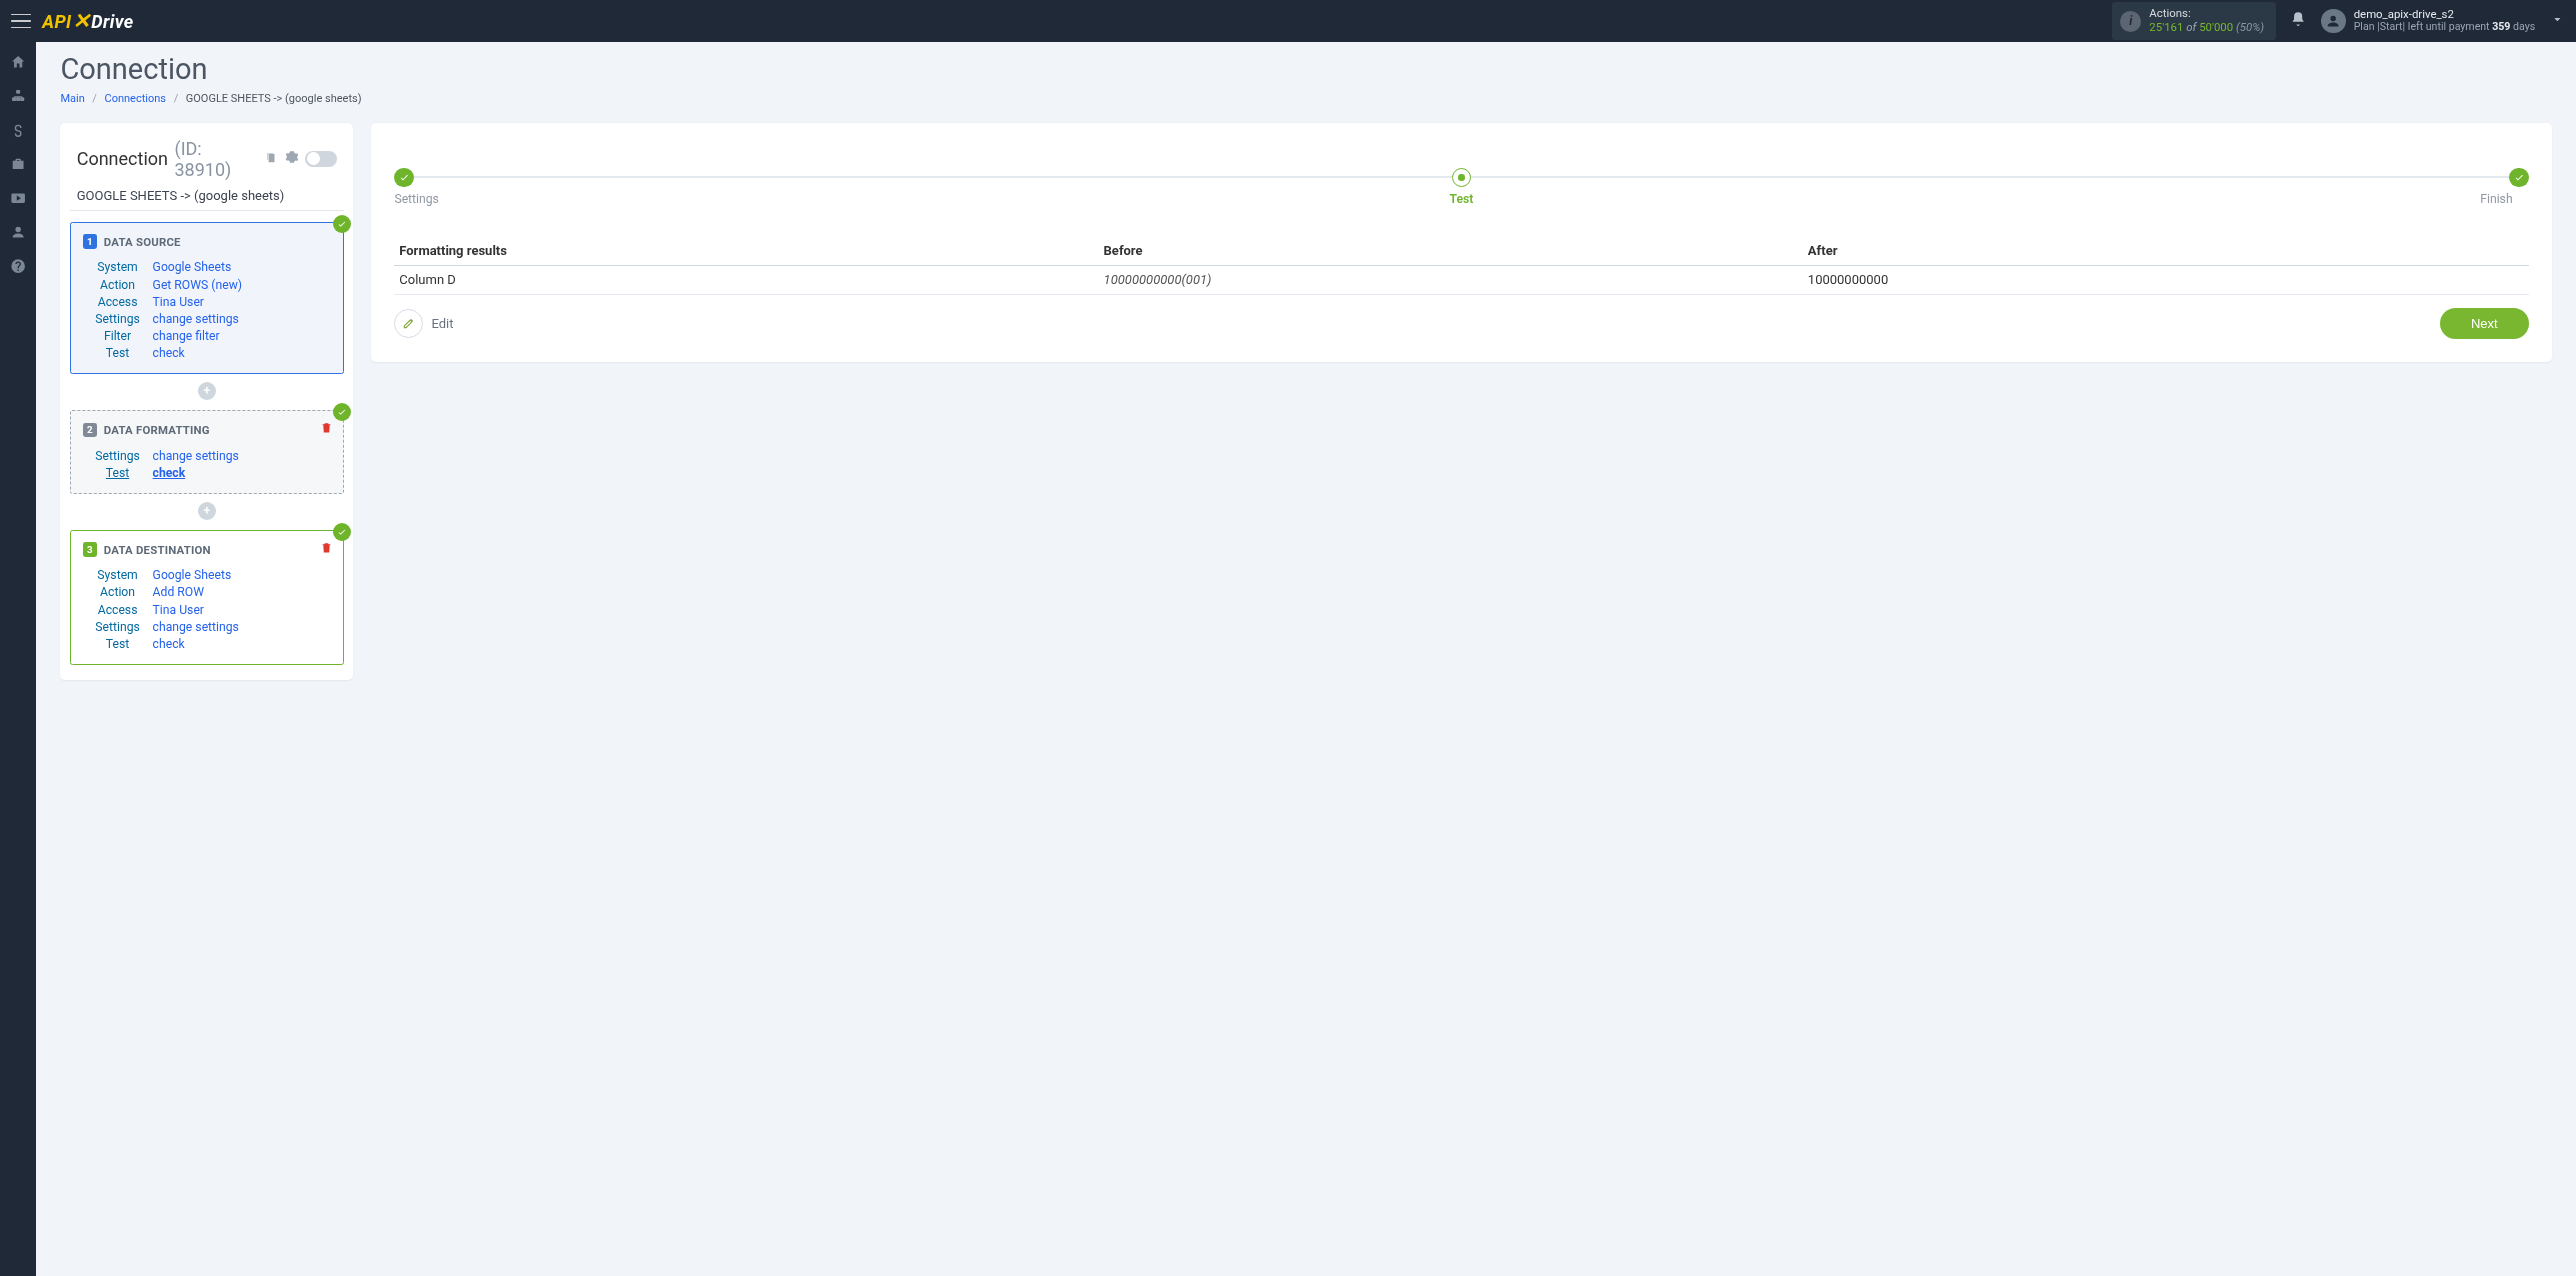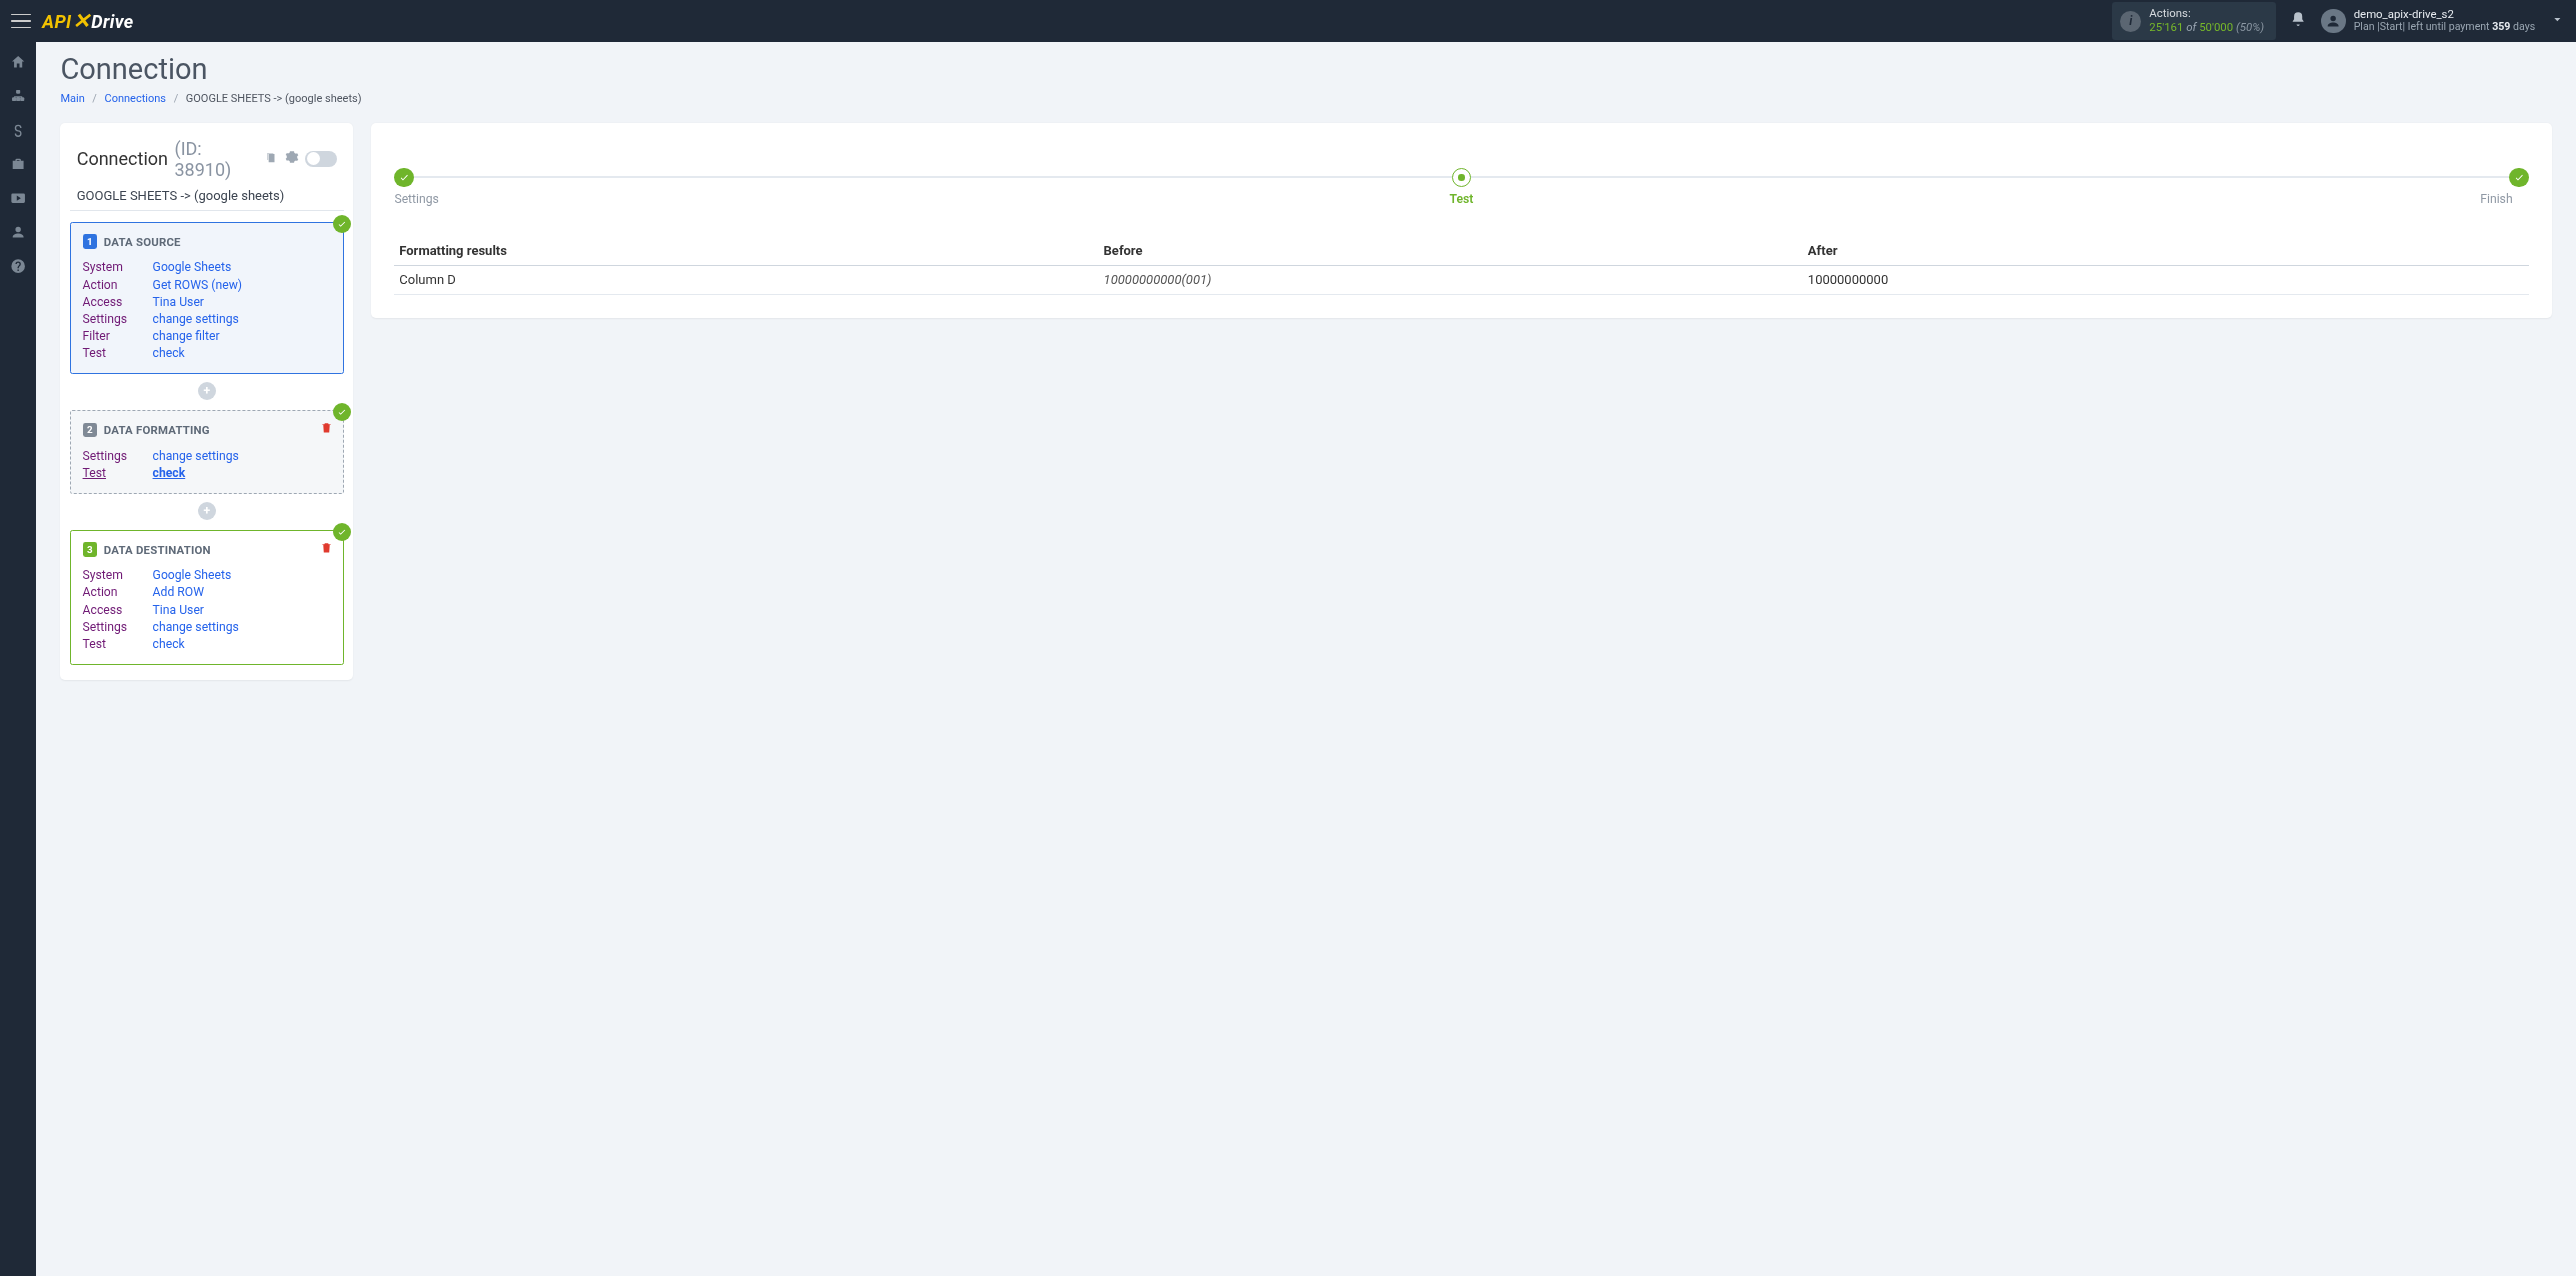--- a/index.html
+++ b/index.html
@@ -118,21 +118,21 @@
     .step-num { display: inline-flex; align-items: center; justify-content: center; width: 14.7px; height: 14.7px; border-radius: 2.4px; font-size: 9.8px; color: #fff; font-weight: 700; }
     .card-source { border: 1.6px solid #2f73e0; background: #f1f5fb; }
     .card-source .step-num { background: #2f73e0; }
     .card-format { border: 1.6px dashed #9ea8b3; background: #f5f7f9; }
     .card-format .step-num { background: #808a96; }
     .card-dest { border: 1.6px solid #6fb52b; background: #fff; }
     .card-dest .step-num { background: #6fb52b; }
 
     .kv { margin-top: 9.8px; }
     .kv .row { display: flex; font-size: 12.2px; padding: 1.6px 0; }
-    .kv .k { width: 70px; color: #701a75; }
+    .kv .k { width: 70px; color: #0369a1; text-align: center; }
     .kv .v a { color: #2563eb; text-decoration: none; }
     .kv .v a.bold { font-weight: 700; text-decoration: underline; }
     .kv .row.u .k { text-decoration: underline; }
 
     .plus-between { display: flex; justify-content: center; margin: 8.1px 0 -1.6px 0; }
     .plus-between .pb {
       width: 18px; height: 18px; border-radius: 50%; background: #cfd6de; color: #fff;
       display: flex; align-items: center; justify-content: center; font-weight: 700; font-size: 12.2px;
     }
 
@@ -437,17 +437,29 @@
             <tbody>
               <tr>
                 <td>Column D</td>
                 <td class="before">10000000000(001)</td>
                 <td>10000000000</td>
               </tr>
             </tbody>
           </table>
         </div>
 
+        <div class="actions-row">
+          <div class="edit-btn">
+            <div class="circle">
+              <svg viewBox="0 0 24 24">
+                  <path d="M4 17l10-10 3 3-10 10H4v-3z"></path>
+                  <path d="M15 6l3 3"></path>
+                </svg>
+            </div>
+            <span>Edit</span>
+          </div>
+          <button class="next-btn">Next</button>
+        </div>
       </div>
     </div>
   </div>
 </div>
 
 
 </body></html>

